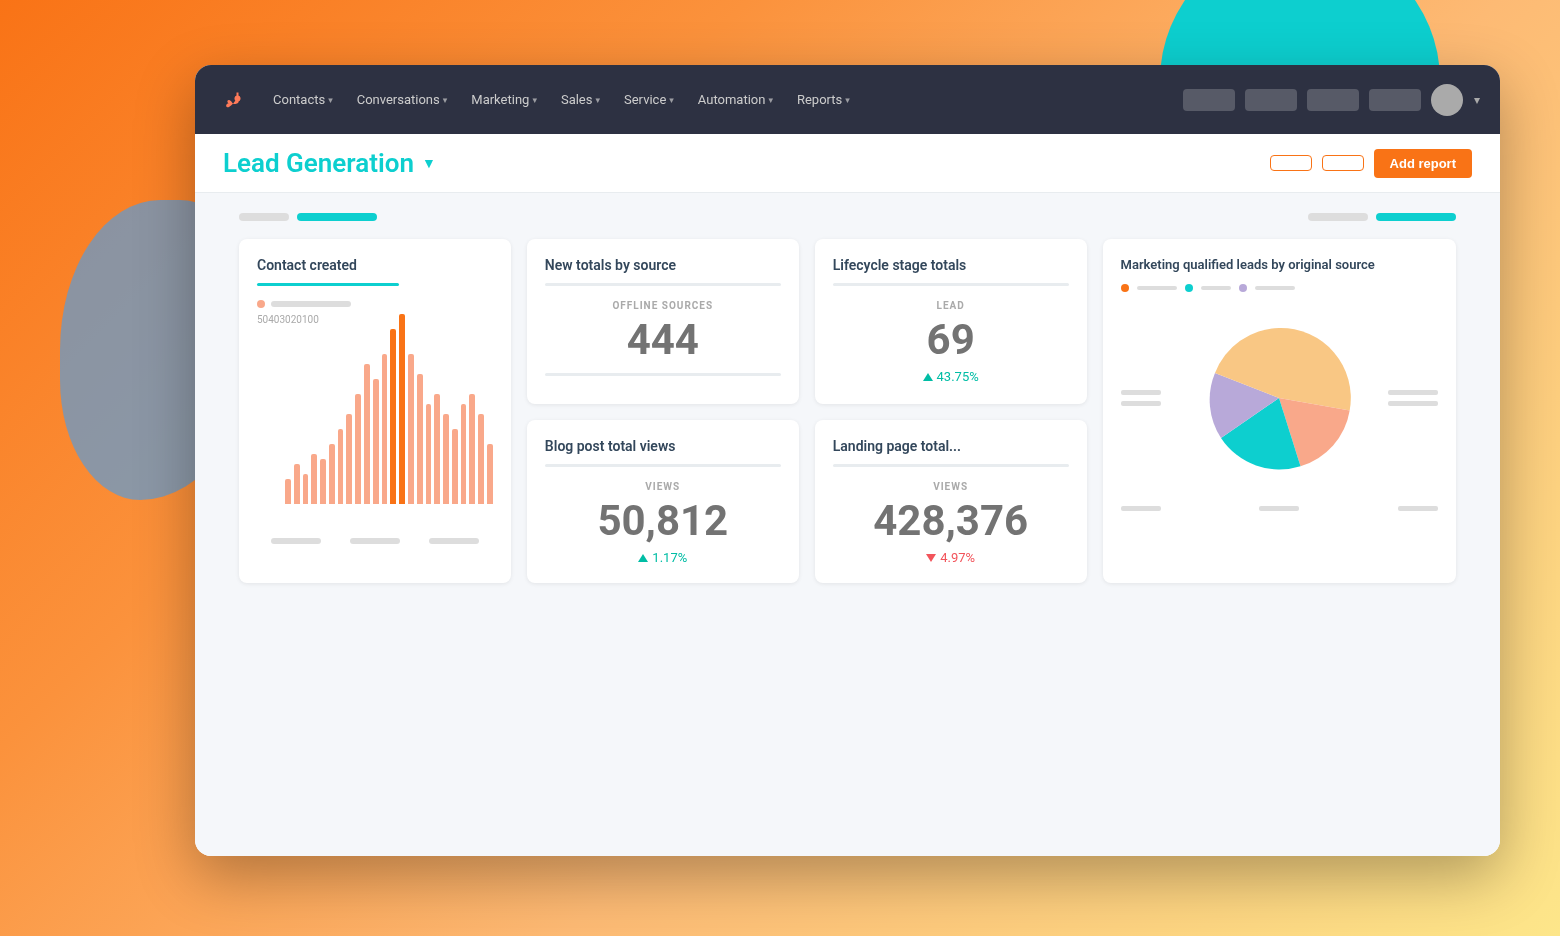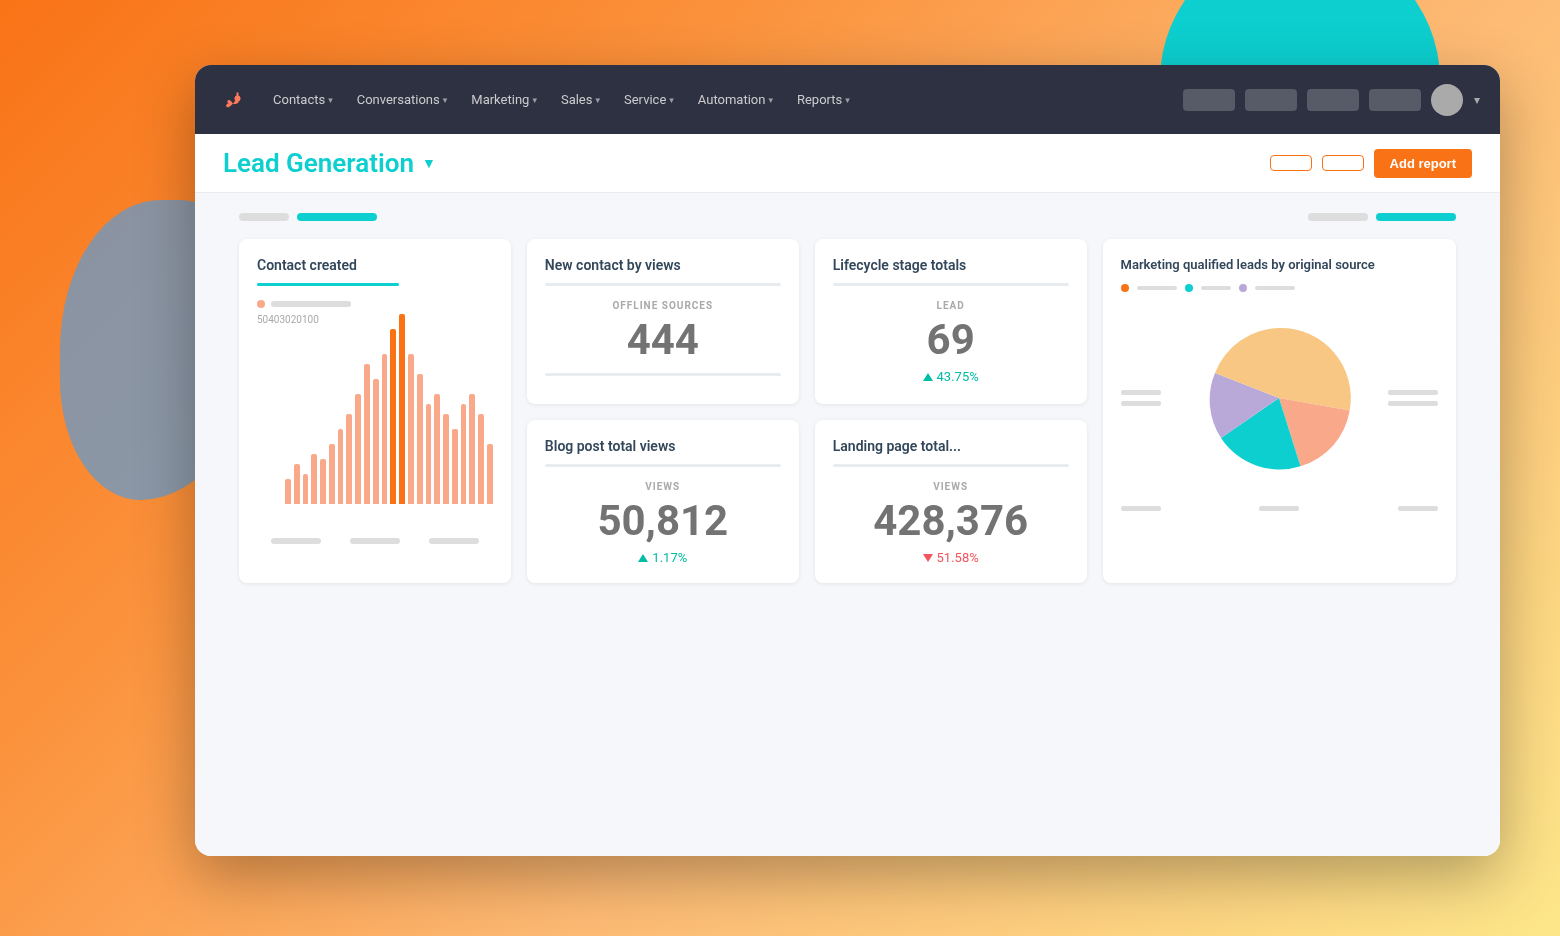--- a/index.html
+++ b/index.html
@@ -540,21 +540,21 @@
               </div>
           </div>
           <div class="chart-bottom-legends">
             <div class="chart-bottom-bar"></div>
             <div class="chart-bottom-bar"></div>
             <div class="chart-bottom-bar"></div>
           </div>
         </div>
 
         <div class="card">
-          <div class="card-title">New contact by views</div>
+          <div class="card-title">New totals by source</div>
           <div class="card-divider"></div>
           <div class="stat-label">OFFLINE SOURCES</div>
           <div class="stat-value">444</div>
           <div class="stat-divider"></div>
         </div>
 
         <div class="card">
           <div class="card-title">Lifecycle stage totals</div>
           <div class="card-divider"></div>
           <div class="stat-label">LEAD</div>
@@ -623,20 +623,20 @@
           </div>
         </div>
 
         <div class="card">
           <div class="card-title">Landing page total...</div>
           <div class="card-divider"></div>
           <div class="stat-label">VIEWS</div>
           <div class="stat-value">428,376</div>
           <div class="stat-change stat-change-down">
             <div class="stat-triangle-down"></div>
-            <span>51.58%</span>
+            <span>4.97%</span>
           </div>
         </div>
 
       </div>
     </div>
   </div>
 </div>
 
 </body></html>

